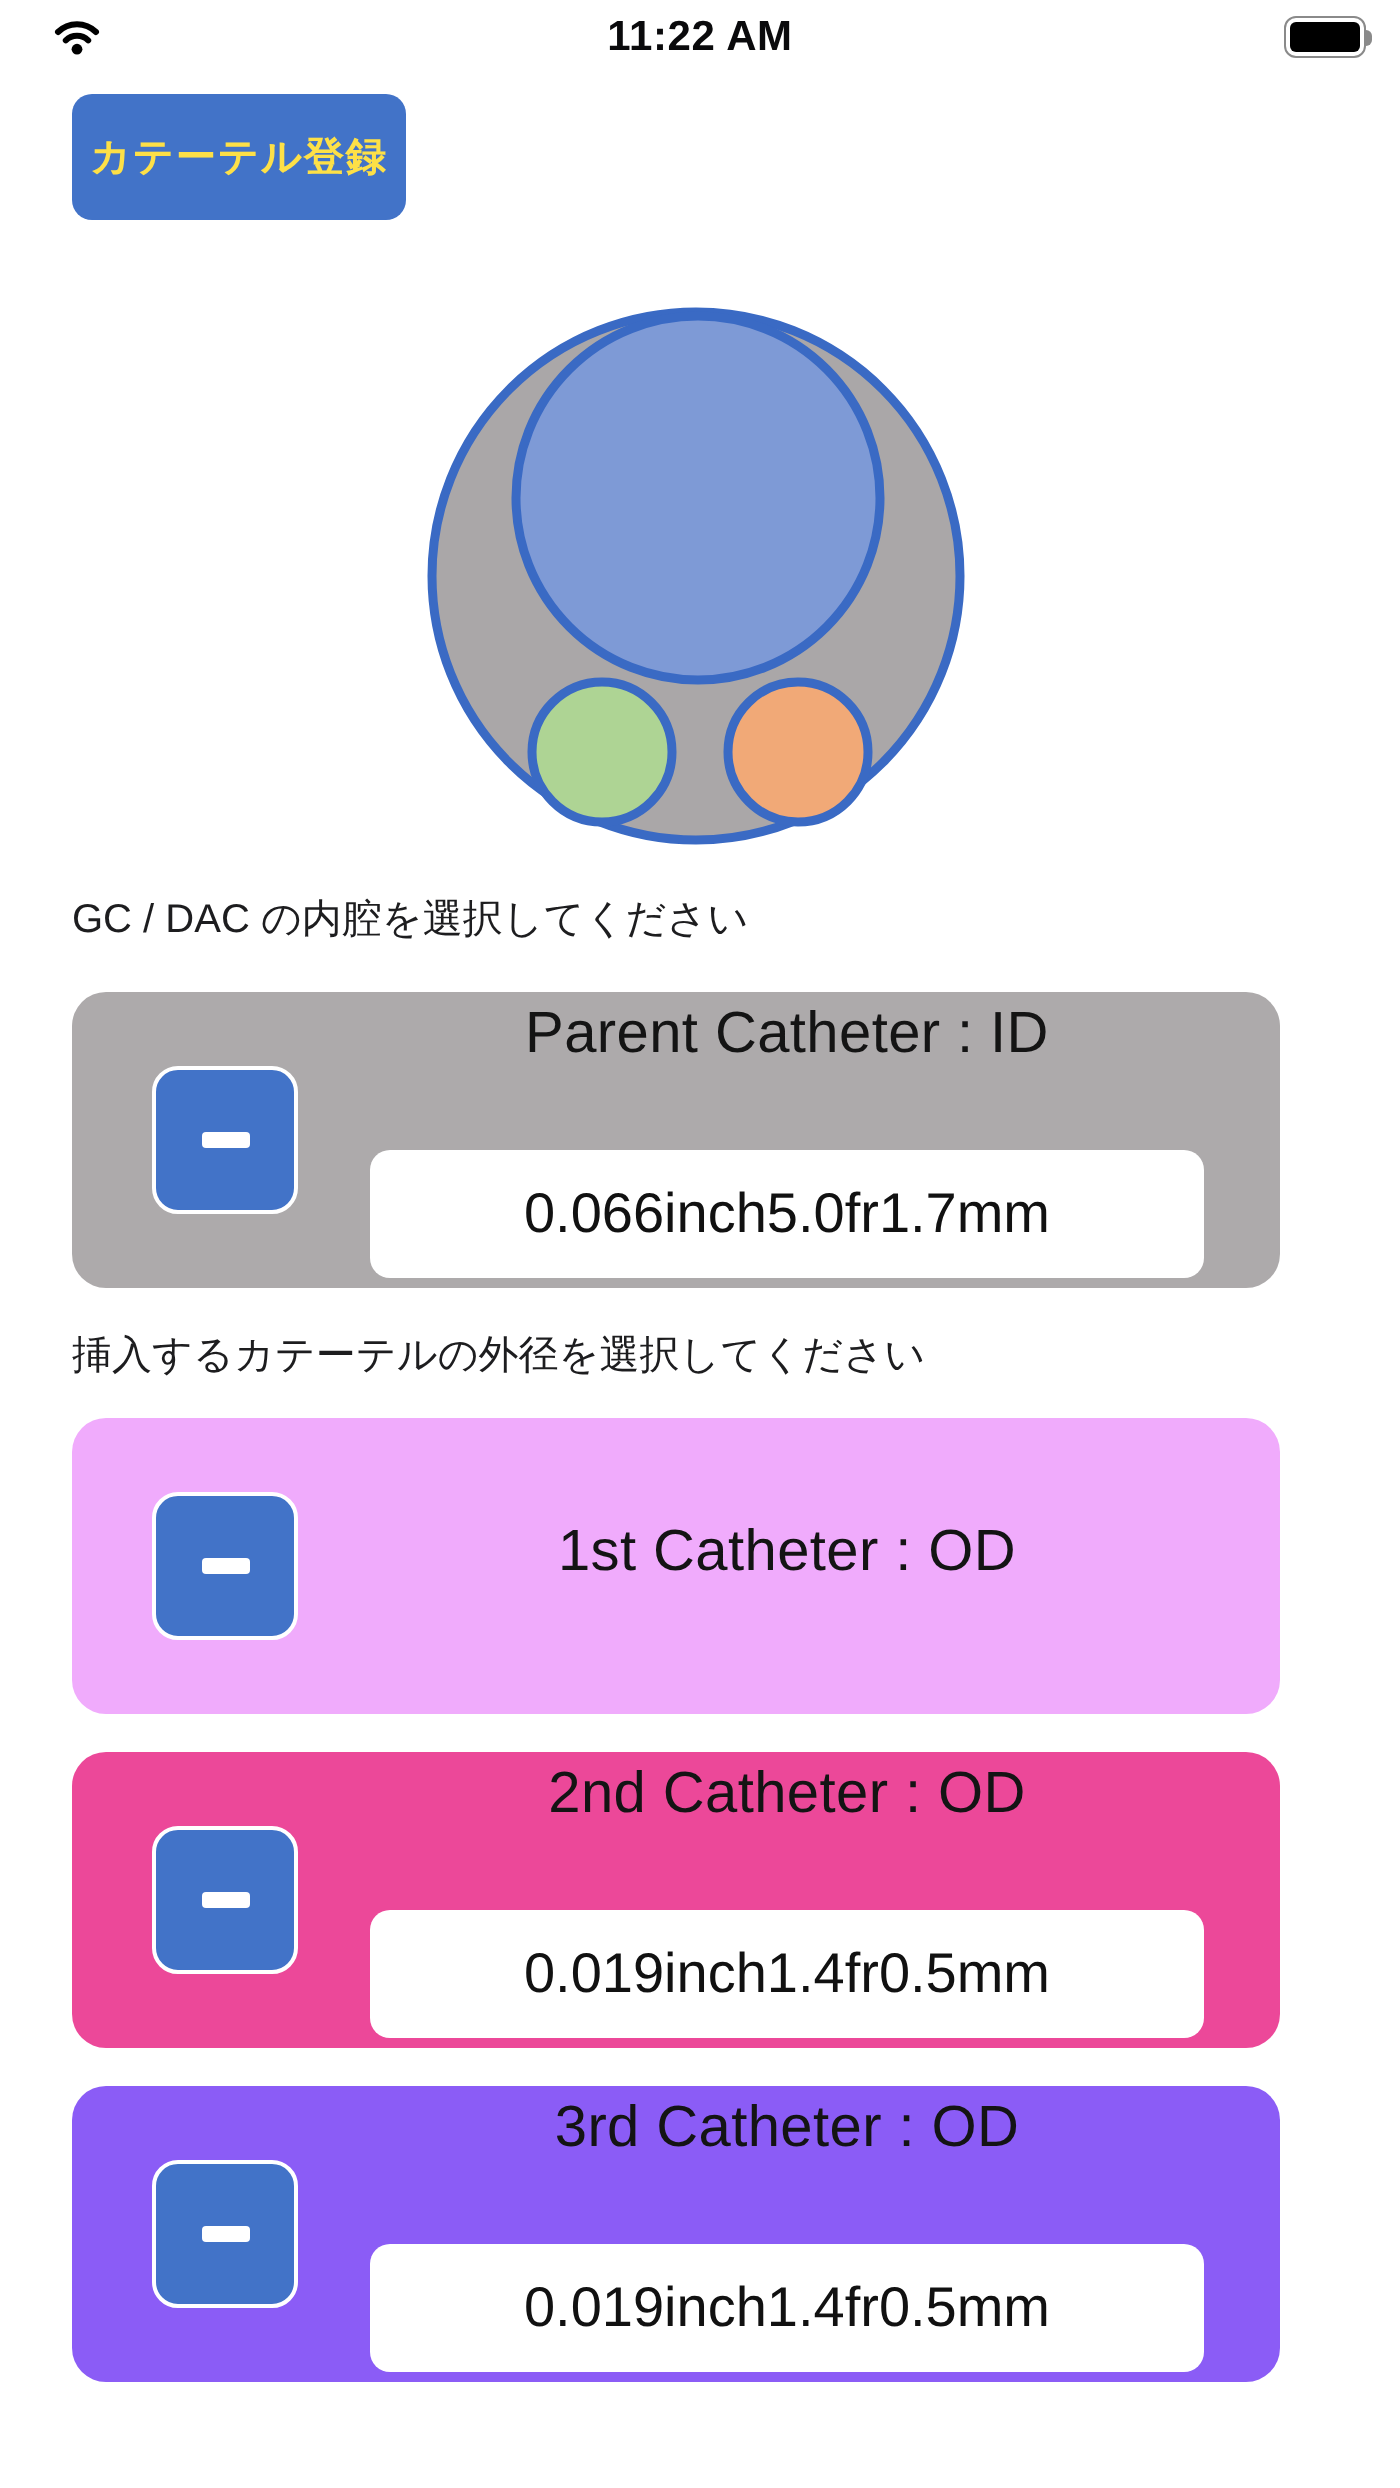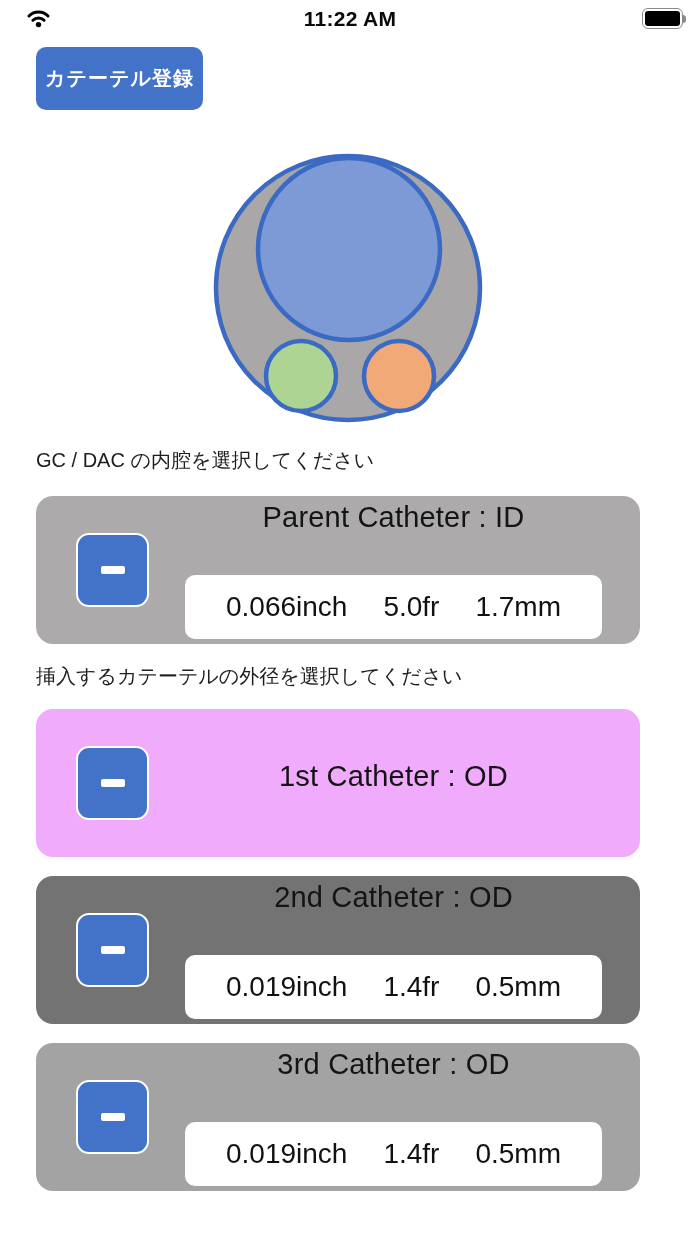--- a/index.html
+++ b/index.html
@@ -33,51 +33,51 @@
   }
 
   
   .header {
     height: 76px; padding: 0 36px;
     display: flex; align-items: center; justify-content: space-between;
   }
   .page-title { font-size: 30px; font-weight: 700; color: #3b67c5; letter-spacing: 0.2px; }
   .register-btn {
     width: 167px; height: 63px;
-    background: #4273c8; color: #ffffff;
+    background: #4273c8; color: #fde047;
     border: none; border-radius: 10px;
     font-size: 20px; font-weight: 700; letter-spacing: 1px;
     font-family: inherit;
     cursor: pointer;
     display: flex; align-items: center; justify-content: center;
   }
 
   
   .diagram { display: block; margin-top: 14px; }
 
   
   .section-label {
     margin: 8px 36px 0 36px;
     font-size: 20px; line-height: 24px; color: #1d1d1f;
   }
-  .section-label.second { margin-top: 22px; font-family: Liberation Mono, monospace; }
+  .section-label.second { margin-top: 22px; }
 
   
   .card {
     width: 604px; height: 148px;
     margin: 24px 36px 0 36px;
     border-radius: 17px;
     display: flex; align-items: center;
     padding: 0 38px 0 40px;
   }
   .card + .card { margin-top: 19px; }
   .card-gray   { background: #adaaab; }
   .card-blue   { background: #f0abfc; margin-top: 19px; }
-  .card-orange { background: #737373; }
-  .card-green  { background: #a3a3a3; margin-top: 20px; justify-content: space-between; }
+  .card-orange { background: #ec4899; }
+  .card-green  { background: #8b5cf6; margin-top: 20px; justify-content: space-between; }
 
   .minus-btn {
     flex: 0 0 auto;
     width: 73px; height: 74px;
     background: #4273c8;
     border: 2.5px solid #ffffff; border-radius: 13px;
     cursor: pointer;
     display: flex; align-items: center; justify-content: center;
     padding: 0;
   }
@@ -87,21 +87,21 @@
     flex: 1; margin-left: 36px;
     display: flex; flex-direction: column; justify-content: center;
   }
   .card-title {
     font-size: 29px; font-weight: 500; color: #141414;
     text-align: center; margin-bottom: 13px; letter-spacing: 0.2px;
   }
   .value-field {
     height: 64px; background: #ffffff; border-radius: 10px;
     display: flex; align-items: center; justify-content: center;
-    gap: 36px; font-size: 28px; color: #111; cursor: pointer; margin-top: 28px;
+    font-size: 28px; color: #111; cursor: pointer; margin-top: 28px;
   }
   .value-item { white-space: nowrap; }
 </style>
 </head>
 <body>
 
 <div class="status-bar">
   <span class="wifi">
     <svg width="23" height="19" viewBox="0 0 23 19">
       <path d="M2 7 A 13.5 13.5 0 0 1 21 7" stroke="#000" stroke-width="3" fill="none" stroke-linecap="round"></path>

